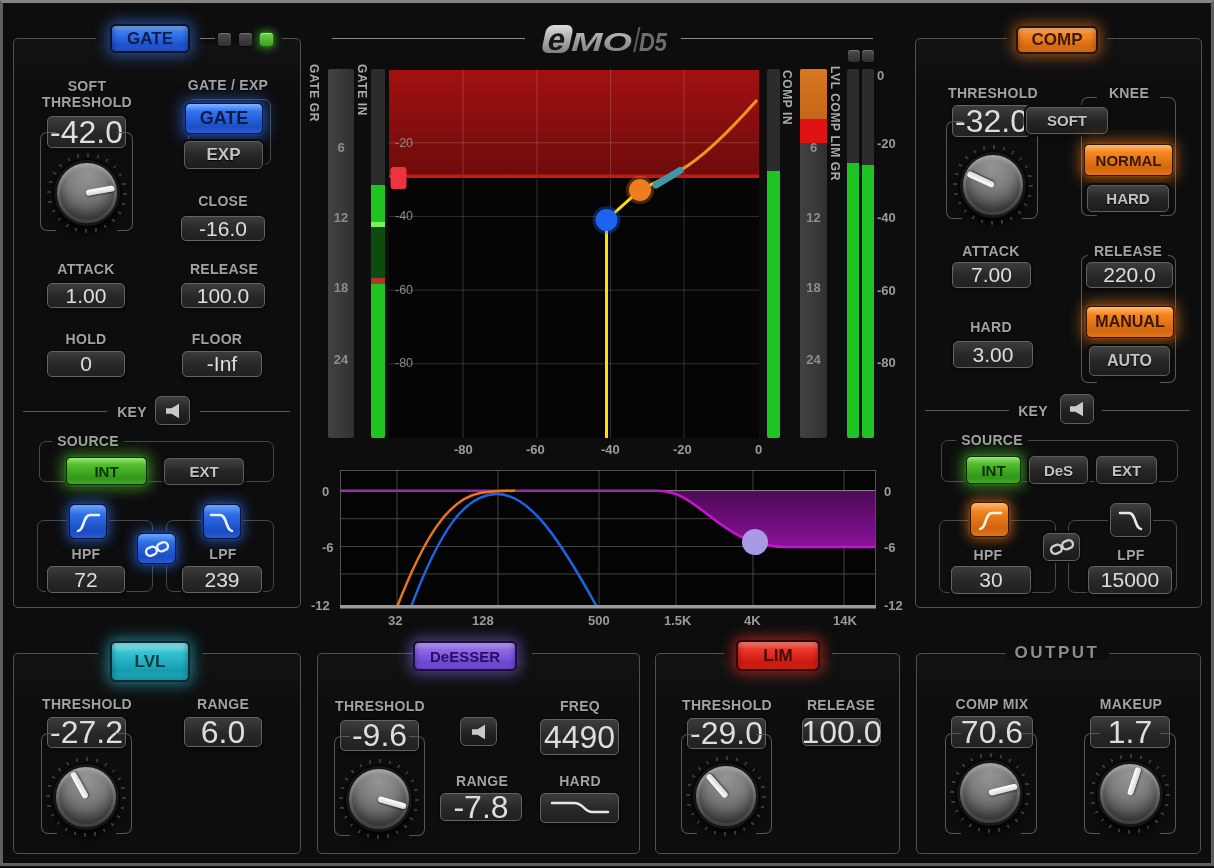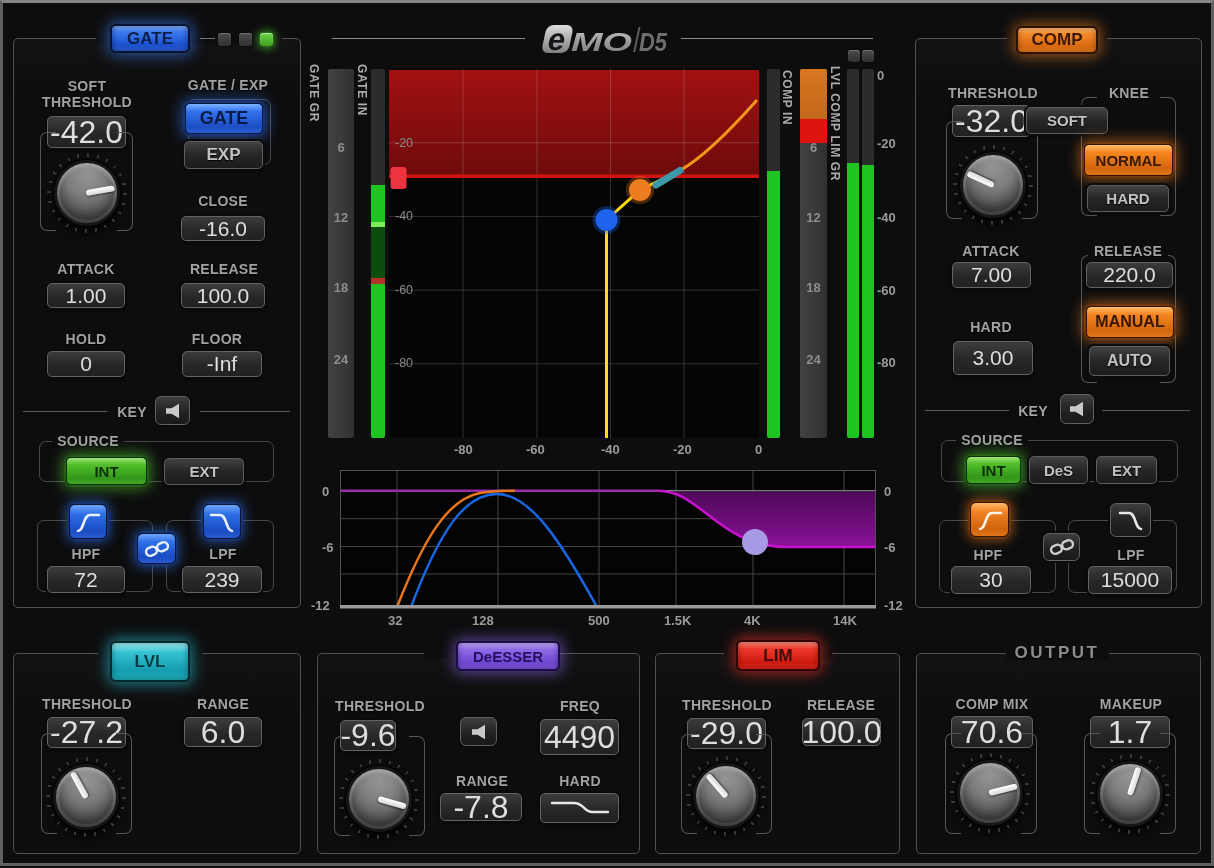--- a/index.html
+++ b/index.html
@@ -111,21 +111,21 @@
 <div class="mask" style="left:96px;top:32px;width:186px;height:12px"></div>
 <div class="mask" style="left:1007px;top:32px;width:100px;height:12px"></div>
 <div class="mask" style="left:98px;top:647px;width:104px;height:12px"></div>
 <div class="mask" style="left:424px;top:647px;width:108px;height:12px"></div>
 <div class="mask" style="left:724px;top:647px;width:108px;height:12px"></div>
 <div class="mask" style="left:1006px;top:646px;width:103px;height:14px"></div>
 
 <div class="hdr blue" style="left:110px;top:24px;width:80px;height:29px">GATE</div>
 <div class="hdr orange" style="left:1016px;top:26px;width:82px;height:28px">COMP</div>
 <div class="hdr cyan" style="left:110px;top:641px;width:80px;height:41px">LVL</div>
-<div class="hdr purple" style="left:456px;top:641px;width:104px;height:30px">DeESSER</div>
+<div class="hdr purple" style="left:413px;top:641px;width:104px;height:30px">DeESSER</div>
 <div class="hdr red" style="left:736px;top:640px;width:84px;height:31px">LIM</div>
 <div class="lbl" style="left:1057px;top:653px;font-size:17px;letter-spacing:2.5px;color:#8d8d8d">OUTPUT</div>
 
 <div class="hline" style="left:200px;top:38px;width:15px;background:#777"></div>
 <div class="led" style="left:218px;top:33px"></div>
 <div class="led" style="left:239px;top:33px"></div>
 <div class="led g" style="left:260px;top:33px"></div>
 
 <div class="hline" style="left:332px;top:38px;width:193px"></div>
 <div class="hline" style="left:681px;top:38px;width:192px"></div>
@@ -225,21 +225,21 @@
 <div class="tog on-orange" style="left:1084px;top:144px;width:89px;height:32px">NORMAL</div>
 <div class="tog" style="left:1087px;top:185px;width:82px;height:27px">HARD</div>
 <div class="lbl" style="left:991px;top:251px">ATTACK</div>
 <div class="box sh" style="left:952px;top:262px;width:79px;height:26px">7.00</div>
 <div class="brk" style="left:1081px;top:255px;width:95px;height:128px"></div>
 <div class="lbl" style="left:1128px;top:251px;background:#0d0d0e;padding:0 6px">RELEASE</div>
 <div class="box sh" style="left:1086px;top:262px;width:87px;height:26px">220.0</div>
 <div class="tog on-orange" style="left:1086px;top:306px;width:88px;height:32px;font-size:16px">MANUAL</div>
 <div class="tog" style="left:1089px;top:346px;width:81px;height:30px;font-size:16px">AUTO</div>
 <div class="lbl" style="left:991px;top:327px">HARD</div>
-<div class="box sh" style="left:953px;top:341px;width:80px;height:34px">3.00</div>
+<div class="box sh" style="left:953px;top:341px;width:80px;height:27px">3.00</div>
 
 <div class="dline" style="left:925px;top:410px;width:84px"></div>
 <div class="lbl" style="left:1033px;top:411px">KEY</div>
 <div class="icb" style="left:1060px;top:394px;width:34px;height:30px">
   <svg width="20" height="16" viewBox="0 0 20 16">
       <path d="M3 5.3 L8.5 5.3 L16 0.8 L16 15.2 L8.5 10.7 L3 10.7 Z" fill="#c9c9c9"></path>
     </svg>
 </div>
 <div class="dline" style="left:1102px;top:410px;width:88px"></div>
 
@@ -402,21 +402,21 @@
 <div class="lbl" style="left:87px;top:704px">THRESHOLD</div>
 <div class="box bh" style="left:47px;top:717px;width:79px;height:31px">-27.2</div>
 <div class="brk" style="left:41px;top:733px;width:91px;height:101px"></div>
 <div class="knob" style="left:53px;top:764px">
     <div class="ptr" style="transform:rotate(-119deg)"></div>
   </div>
 <div class="lbl" style="left:223px;top:704px">RANGE</div>
 <div class="box bh" style="left:184px;top:717px;width:78px;height:30px">6.0</div>
 
 <div class="lbl" style="left:380px;top:706px">THRESHOLD</div>
-<div class="box bh" style="left:340px;top:720px;width:56px;height:31px">-9.6</div>
+<div class="box bh" style="left:340px;top:720px;width:79px;height:31px">-9.6</div>
 <div class="brk" style="left:334px;top:736px;width:91px;height:100px"></div>
 <div class="knob" style="left:346px;top:766px">
     <div class="ptr" style="transform:rotate(16deg)"></div>
   </div>
 <div class="icb" style="left:460px;top:717px;width:37px;height:29px">
   <svg width="20" height="16" viewBox="0 0 20 16">
       <path d="M3 5.3 L8.5 5.3 L16 0.8 L16 15.2 L8.5 10.7 L3 10.7 Z" fill="#c9c9c9"></path>
     </svg>
 </div>
 <div class="lbl" style="left:580px;top:706px">FREQ</div>

